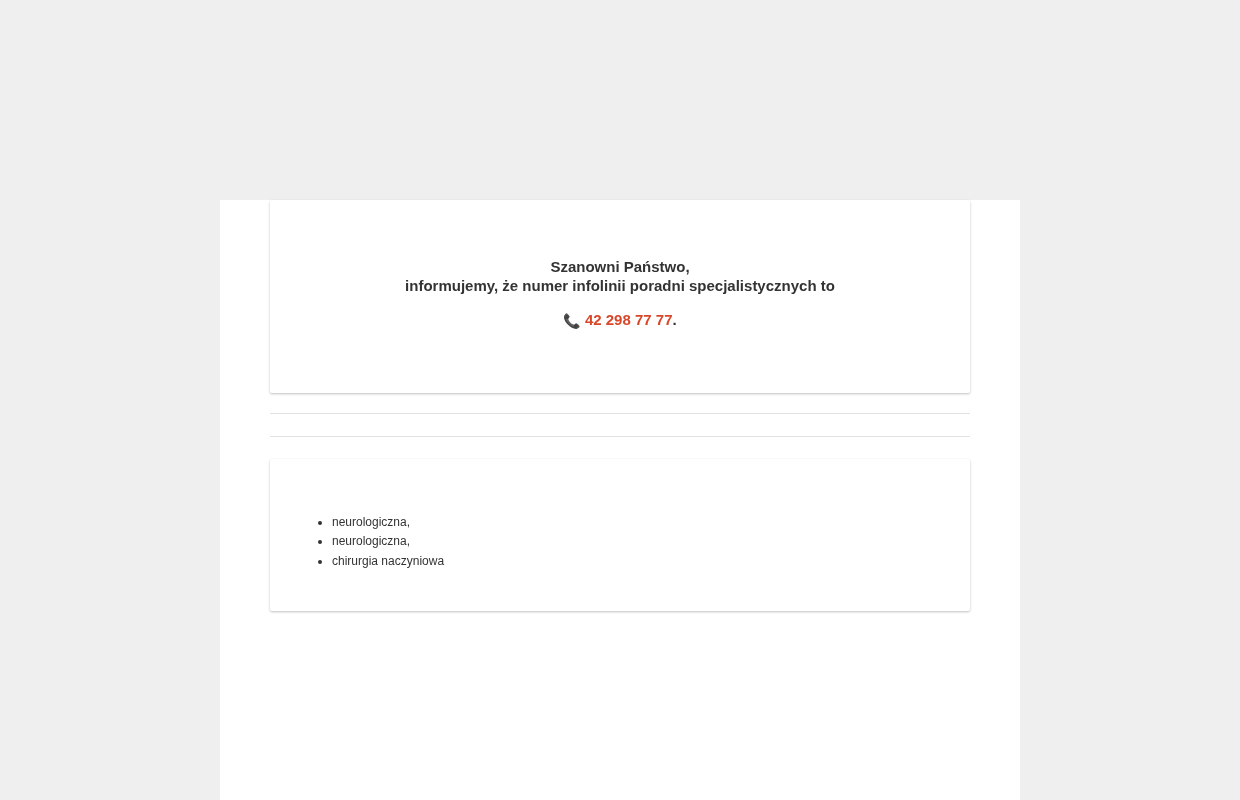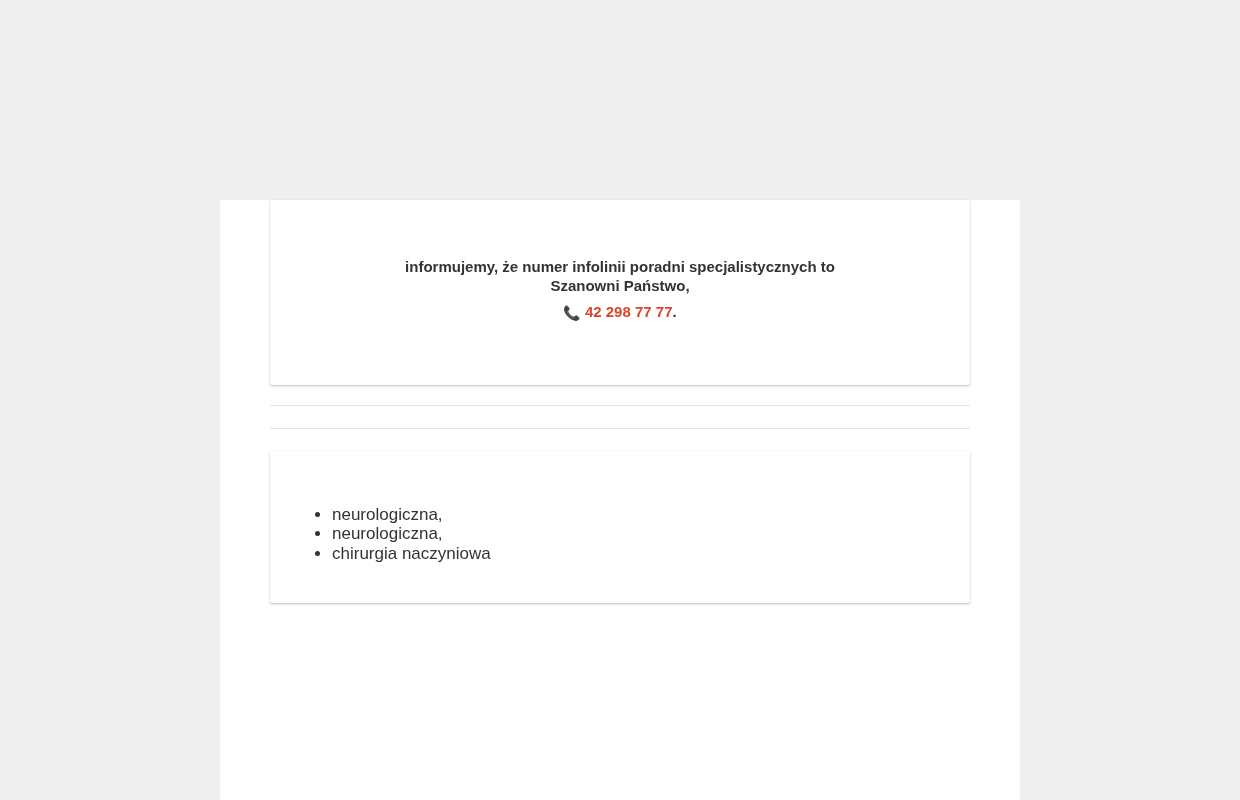--- a/index.html
+++ b/index.html
@@ -36,21 +36,21 @@
     font-size: 15px;
     line-height: 18.5px;
     color: #333333;
     font-weight: bold;
   }
   .notice-center .line {
     display: block;
   }
   .phone-line {
     display: block;
-    margin-top: 8px;
+    margin-top: 16px;
   }
   .phone-icon {
     font-size: 14px;
     vertical-align: -1px;
   }
   .phone-number {
     color: #d9472b;
     font-weight: bold;
   }
   .period {
@@ -68,21 +68,21 @@
     color: #333333;
     font-weight: bold;
   }
   .notice-body p {
     margin: 0;
   }
   .list {
     margin: 14px 0 0 0;
     padding-left: 22px;
     font-weight: normal;
-    font-size: 17px;
+    font-size: 12px;
     line-height: 19.5px;
     color: #333333;
   }
   .list li {
     margin: 0;
   }
   .card.first .card-body {
     padding-top: 58px;
     padding-bottom: 62px;
   }
@@ -97,22 +97,22 @@
 </style>
 </head>
 <body>
 
 <div class="page">
   <div class="inner">
 
     <div class="card first">
       <div class="card-body">
         <div class="notice-center">
+          <span class="line">Szanowni Państwo,</span>
           <span class="line">informujemy, że numer infolinii poradni specjalistycznych to</span>
-          <span class="line">Szanowni Państwo,</span>
           <span class="phone-line">
             <span class="phone-icon">📞</span>
             <span class="phone-number">42 298 77 77</span><span class="period">.</span>
           </span>
         </div>
       </div>
     </div>
 
     <hr class="divider">
 

